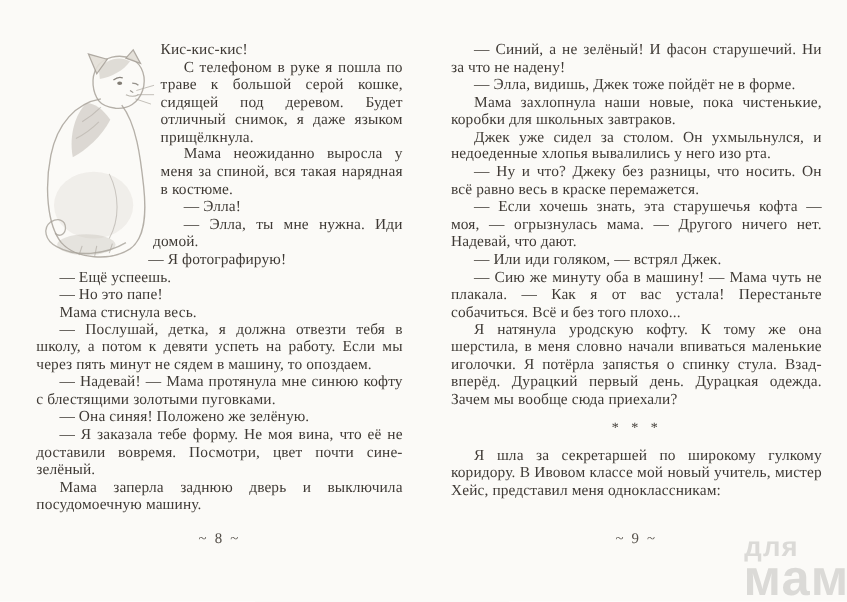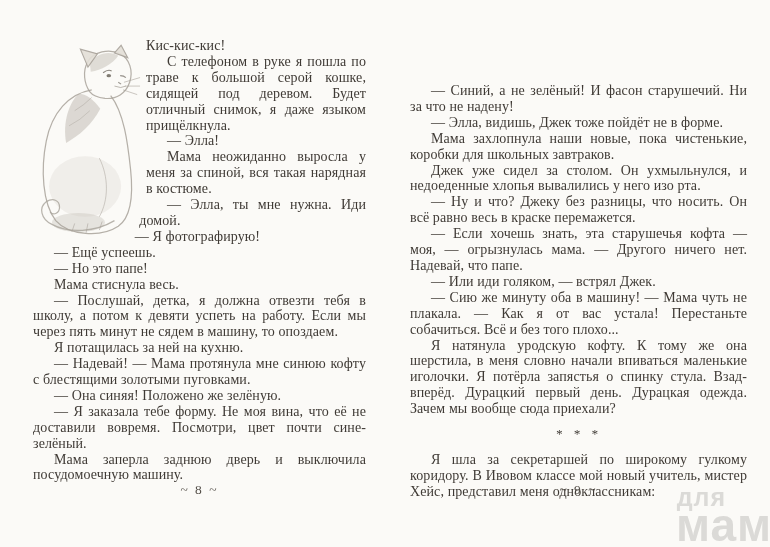--- a/index.html
+++ b/index.html
@@ -23,21 +23,21 @@
   }
   .text-col{
     position:absolute;top:38px;
     font-size:14px;line-height:15.9px;
     text-align:justify;
     letter-spacing:0.1px;
     hyphens:auto;
     color:var(--text);
   }
   .col-left{left:33px;width:333px;}
-  .col-right{left:410px;width:337px;margin-top:45px;}
+  .col-right{left:410px;width:337px;}
   .para{margin:0;text-indent:21px;}
   .para.no-indent{text-indent:0;}
   .cat-float{
     float:left;
     width:108px;height:205px;
     margin:1px 5px 0 0;
     shape-outside:polygon(0 0, 100% 0, 100% 80%, 68% 91%, 58% 100%, 0 100%);
     shape-margin:5px;
   }
   .cat-float svg{width:100%;height:100%;display:block;}
@@ -117,43 +117,42 @@
         <path d="M70,196 L73,187" stroke="var(--sketch)" stroke-width="1" opacity="0.6"></path>
         <path d="M56,199 L58,189" stroke="var(--sketch)" stroke-width="1" opacity="0.6"></path>
         <path d="M41,198 L44,189" stroke="var(--sketch)" stroke-width="1" opacity="0.6"></path>
 
         <path d="M44,70 q10,-6 18,-14" stroke="var(--sketch)" stroke-width="1" opacity="0.5" fill="none"></path>
         <path d="M38,86 q12,-6 22,-16" stroke="var(--sketch)" stroke-width="1" opacity="0.45" fill="none"></path>
       </svg>
     </div>
     <p class="para no-indent">Кис-кис-кис!</p>
     <p class="para">С телефоном в руке я пошла по траве к большой серой кошке, сидящей под деревом. Будет отличный снимок, я даже языком прищёлкнула.</p>
+    <p class="para">Мама неожиданно выросла у меня за спиной, вся такая нарядная в костюме.</p>
     <p class="para">— Элла!</p>
-    <p class="para">Мама неожиданно выросла у меня за спиной, вся такая нарядная в костюме.</p>
     <p class="para">— Элла, ты мне нужна. Иди домой.</p>
     <p class="para">— Я фотографирую!</p>
     <p class="para">— Ещё успеешь.</p>
     <p class="para">— Но это папе!</p>
     <p class="para">Мама стиснула весь.</p>
     <p class="para">— Послушай, детка, я должна отвезти тебя в школу, а потом к девяти успеть на работу. Если мы через пять минут не сядем в машину, то опоздаем.</p>
-    <p class="para">Я потащилась за ней на кухню.</p>
     <p class="para">— Надевай! — Мама протянула мне синюю кофту с блестящими золотыми пуговками.</p>
     <p class="para">— Она синяя! Положено же зелёную.</p>
     <p class="para">— Я заказала тебе форму. Не моя вина, что её не доставили вовремя. Посмотри, цвет почти сине-зелёный.</p>
     <p class="para">Мама заперла заднюю дверь и выключила посудомоечную машину.</p>
   </section>
   <div class="page-number pn-left">~ 8 ~</div>
 
   <section class="text-col col-right">
     <p class="para">— Синий, а не зелёный! И фасон старушечий. Ни за что не надену!</p>
     <p class="para">— Элла, видишь, Джек тоже пойдёт не в форме.</p>
     <p class="para">Мама захлопнула наши новые, пока чистенькие, коробки для школьных завтраков.</p>
     <p class="para">Джек уже сидел за столом. Он ухмыльнулся, и недоеденные хлопья вывалились у него изо рта.</p>
     <p class="para">— Ну и что? Джеку без разницы, что носить. Он всё равно весь в краске перемажется.</p>
-    <p class="para">— Если хочешь знать, эта старушечья кофта — моя, — огрызнулась мама. — Другого ничего нет. Надевай, что папе.</p>
+    <p class="para">— Если хочешь знать, эта старушечья кофта — моя, — огрызнулась мама. — Другого ничего нет. Надевай, что дают.</p>
     <p class="para">— Или иди голяком, — встрял Джек.</p>
     <p class="para">— Сию же минуту оба в машину! — Мама чуть не плакала. — Как я от вас устала! Перестаньте собачиться. Всё и без того плохо...</p>
     <p class="para">Я натянула уродскую кофту. К тому же она шерстила, в меня словно начали впиваться маленькие иголочки. Я потёрла запястья о спинку стула. Взад-вперёд. Дурацкий первый день. Дурацкая одежда. Зачем мы вообще сюда приехали?</p>
     <div class="separator">* * *</div>
     <p class="para">Я шла за секретаршей по широкому гулкому коридору. В Ивовом классе мой новый учитель, мистер Хейс, представил меня одноклассникам:</p>
   </section>
   <div class="page-number pn-right">~ 9 ~</div>
 
   <div class="watermark">
     <span class="wm1">для</span>

